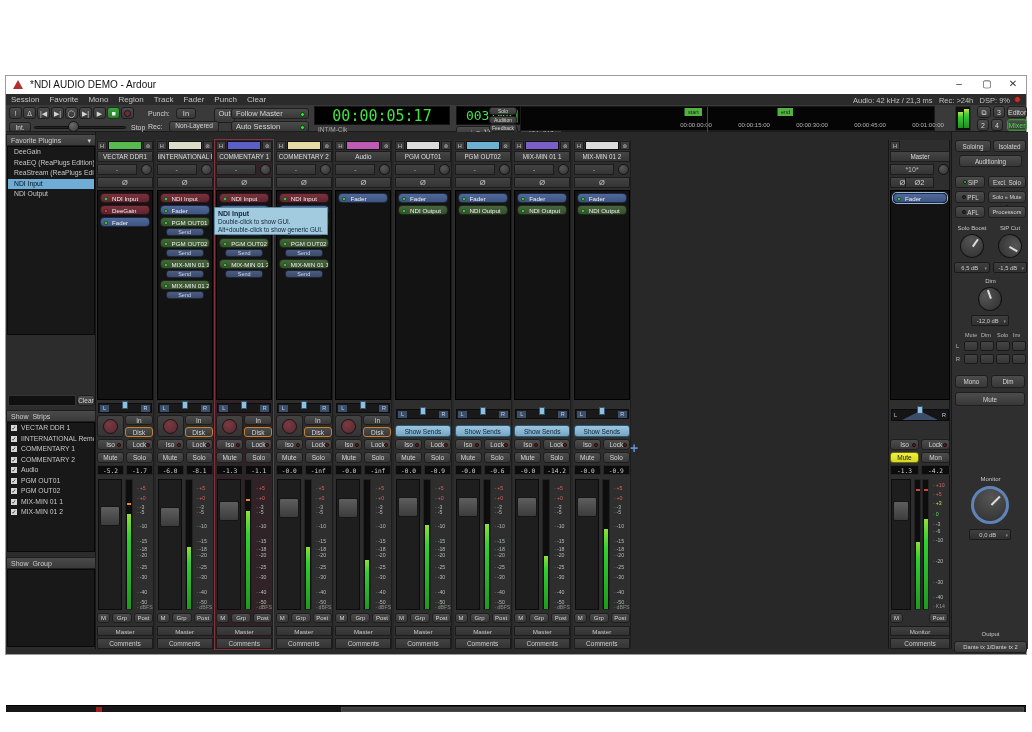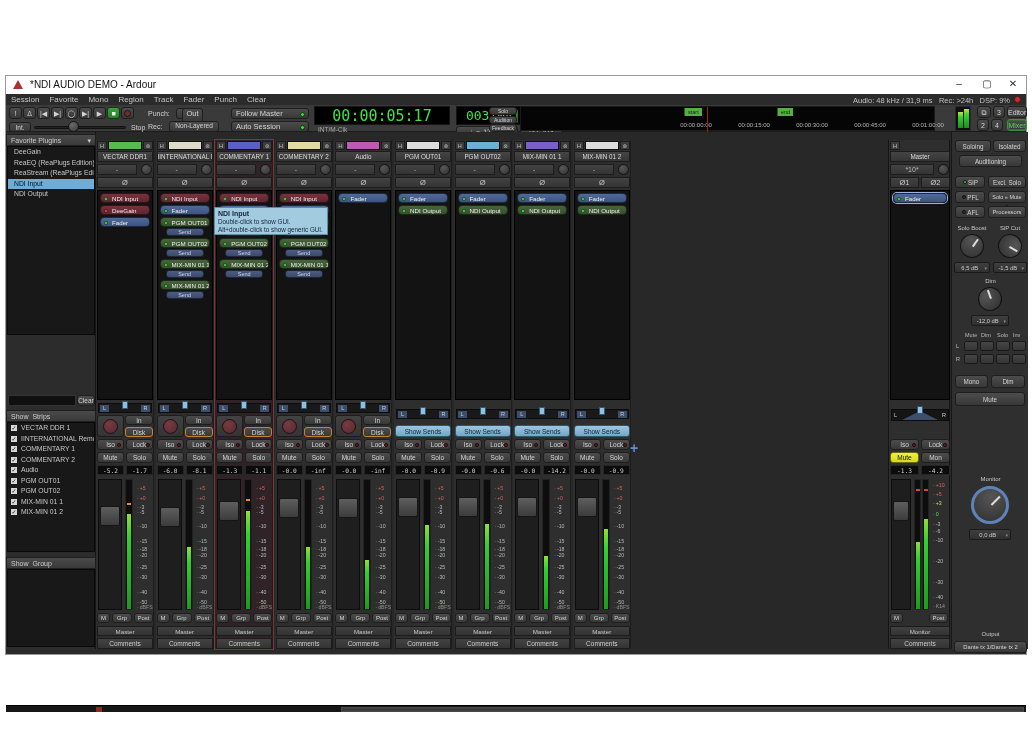--- a/index.html
+++ b/index.html
@@ -139,37 +139,37 @@
     <div id="title-ico"></div>
     <div id="title-text">*NDI AUDIO DEMO - Ardour</div>
     <div class="wbtn" style="right:56px">–</div>
     <div class="wbtn" style="right:28px">▢</div>
     <div class="wbtn" style="right:2px">✕</div>
   </div>
 
   <div id="menubar">
     <span id="menu-items"><span class="menu-item">Session</span><span class="menu-item">Favorite</span><span class="menu-item">Mono</span><span class="menu-item">Region</span><span class="menu-item">Track</span><span class="menu-item">Fader</span><span class="menu-item">Punch</span><span class="menu-item">Clear</span></span>
     <span id="menu-status">
-      <span>Audio: 48 kHz / 31,9 ms</span>&nbsp;&nbsp;
+      <span>Audio: 42 kHz / 21,3 ms</span>&nbsp;&nbsp;
       <span>Rec: &gt;24h</span>&nbsp;&nbsp;
       <span>DSP: 9%</span>
     </span>
     <span id="rec-led"></span>
   </div>
 
   <div id="toolbar">
     <span id="tbtns"><div class="btn tbtn" style="left: 3px;">!</div><div class="btn tbtn" style="left: 17px;">Δ</div><div class="btn tbtn" style="left: 31px;">|◀</div><div class="btn tbtn" style="left: 45px;">▶|</div><div class="btn tbtn" style="left: 59px;">◯</div><div class="btn tbtn" style="left: 73px;">▶|</div><div class="btn tbtn" style="left: 87px;">▶</div><div class="btn tbtn green" style="left: 101px;">■</div><div class="btn tbtn rec" style="left: 115px;"><div class="dot"></div></div></span>
     <div class="btn abs" style="left:3px;top:17px;width:22px;height:10px;font-size:6.5px;line-height:9px">Int.</div>
     <div id="shuttle-track"></div>
     <div id="shuttle-handle"></div>
     <div class="lbl" style="left:125px;top:19px">Stop</div>
 
     <div class="lbl" style="left:142px;top:5px">Punch:</div>
     <div class="btn abs" style="left:170px;top:3px;width:20px;height:11px">In</div>
-    <div class="btn abs" style="left:176px;top:3px;width:21px;height:15px">Out</div>
+    <div class="btn abs" style="left:208px;top:3px;width:21px;height:15px">Out</div>
     <div class="lbl" style="left:142px;top:18px">Rec:</div>
     <div class="btn abs" style="left:163px;top:16px;width:50px;height:11px;font-size:6.5px">Non-Layered</div>
 
     <div class="btn abs ledbtn" style="left:225px;top:3px;width:78px;height:11px;text-align:left;padding-left:4px"><span>Follow Master</span><span class="led"></span></div>
     <div class="btn abs ledbtn" style="left:225px;top:16px;width:78px;height:11px;text-align:left;padding-left:4px"><span>Auto Session</span><span class="led"></span></div>
 
     <div class="clock" style="left:308px;top:1px;width:136px;height:19px;font-size:15px;line-height:18px">00:00:05:17</div>
     <div class="lbl" style="left:312px;top:21px;font-size:6.5px;color:#aaa">INT/M-Clk</div>
 
     <div class="clock" style="left:450px;top:1px;width:106px;height:19px;font-size:13px;line-height:18px">003|04|0343</div>
@@ -881,21 +881,21 @@
     <div id="master" class="strip master">
       <div class="s-head">
           <div class="s-hbtn">H</div>
         </div>
       <div class="s-name" style="width:60px">Master</div>
       <div class="s-group" style="width:60px">
         <div class="s-groupbtn" style="width:44px">*10*</div>
         <div class="s-knob"></div>
       </div>
       <div class="s-phase" style="width:29px">Ø1</div>
-      <div class="s-phase" style="width:29px;left:32px">Ø2</div>
+      <div class="s-phase" style="width:29px;left:16px">Ø2</div>
       <div class="s-procbox" style="width:60px">
         <div class="proc blue selproc"><span class="pled" style="background:#4ae04a"></span><span>Fader</span></div>
       </div>
       <div class="bal">
         <div class="tri-l"></div>
         <div class="tri-r"></div>
         <span class="bl">L</span>
         <span class="br">R</span>
         <div class="pan-mark"></div>
       </div>

